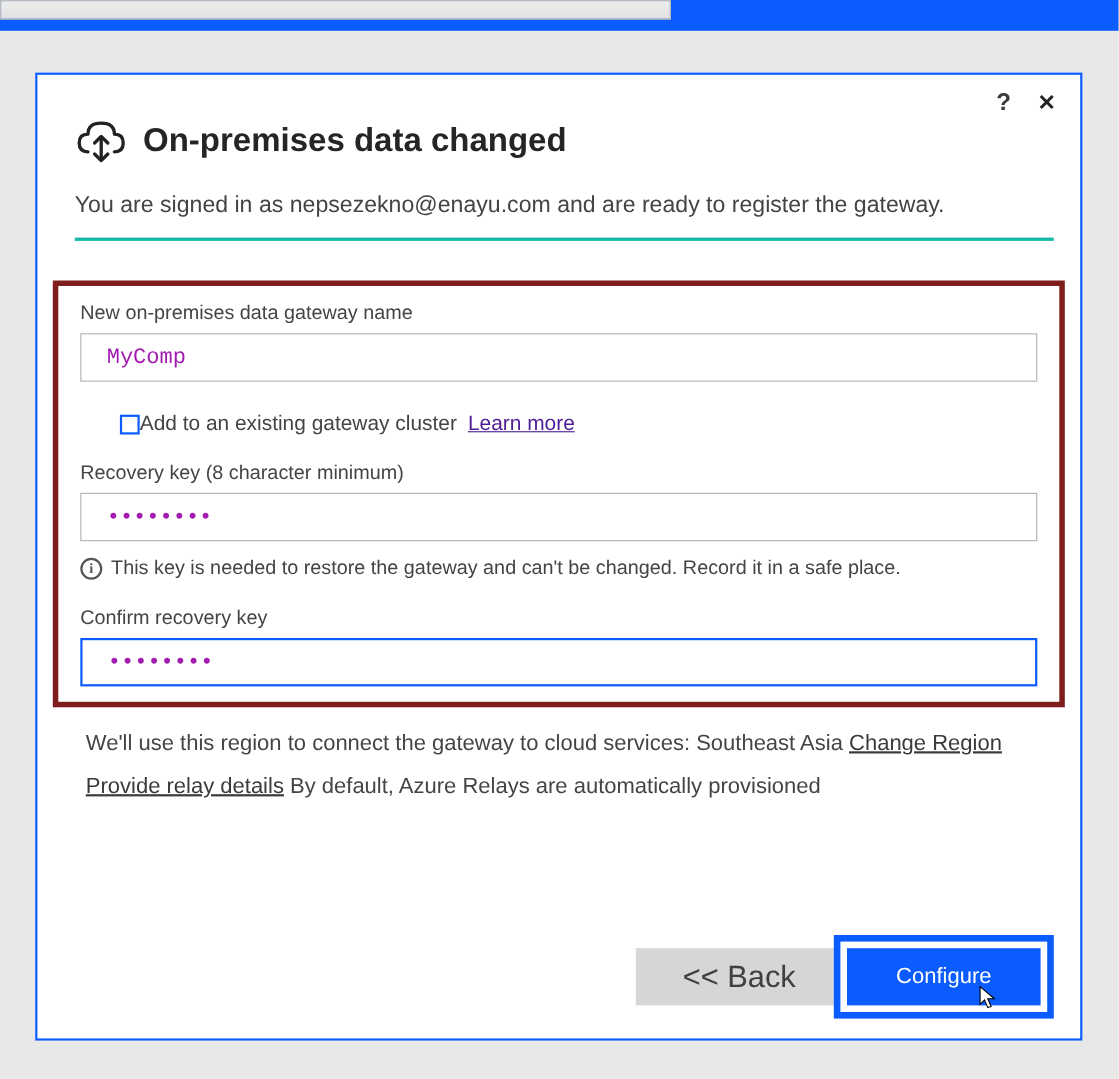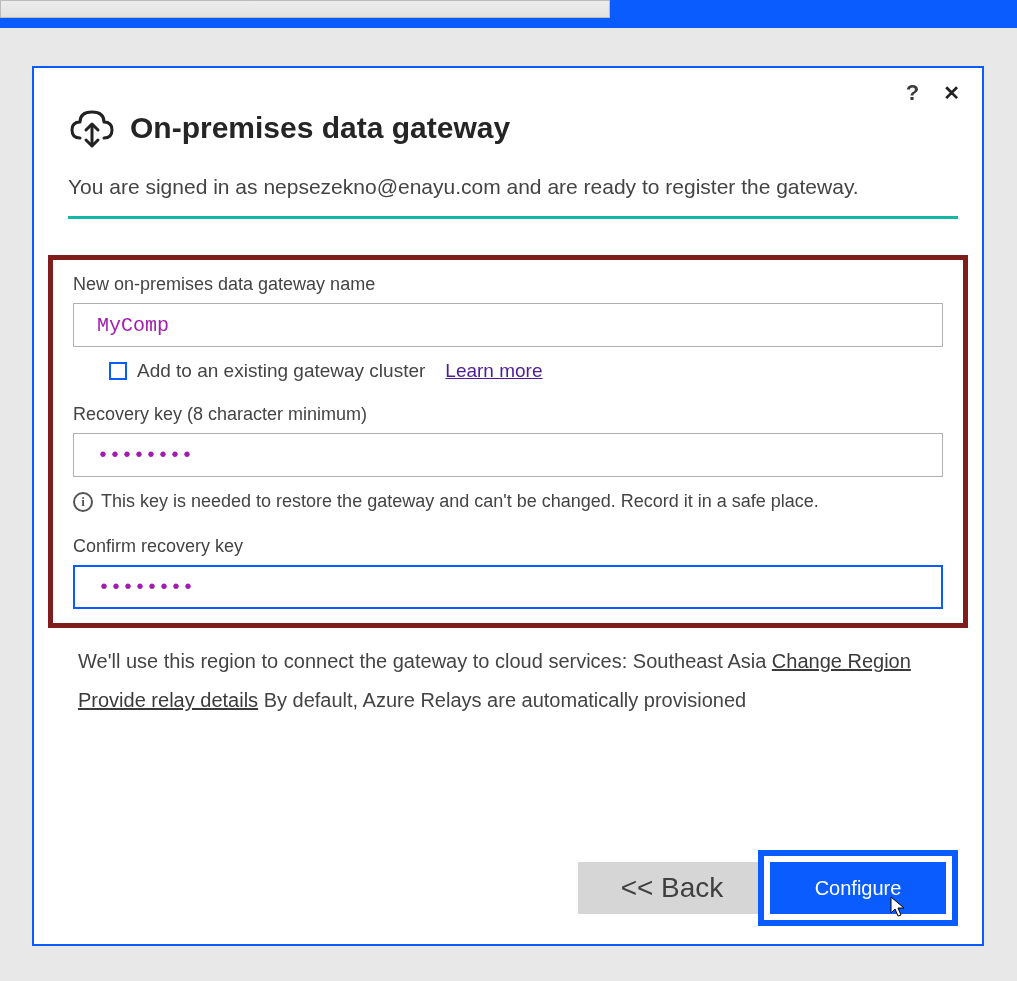--- a/index.html
+++ b/index.html
@@ -108,22 +108,21 @@
       color: #a21caf;
       font-family: Liberation Mono, monospace;
     }
     .text-input-focus {
       border: 2px solid #0a5cff;
       outline: none;
     }
     .checkbox-row {
       display: flex;
       align-items: center;
-      gap: 10px;
-      margin-top: 13px;
+      margin-top: 28px;
       margin-bottom: 22px;
       padding-left: 36px;
     }
     .checkbox {
       width: 18px;
       height: 18px;
       border: 2px solid #0a5cff;
       background: #fff;
       cursor: pointer;
     }
@@ -230,21 +229,21 @@
     <span class="icon-close">✕</span>
   </div>
 
   <div class="title-row">
     <svg class="cloud-upload-icon" viewBox="0 0 48 48" fill="none" stroke="#222" stroke-width="3">
       <path d="M36 34 Q44 34 44 26 Q44 18 36 18 Q36 8 24 8 Q12 8 12 18 Q4 18 4 26 Q4 34 12 34" stroke-linecap="round" stroke-linejoin="round"></path>
       <line x1="24" y1="20" x2="24" y2="42"></line>
       <polyline points="18,26 24,20 30,26" stroke-linecap="round" stroke-linejoin="round"></polyline>
       <polyline points="18,36 24,42 30,36" stroke-linecap="round" stroke-linejoin="round"></polyline>
     </svg>
-    <h1 class="dialog-title">On-premises data gateway</h1>
+    <h1 class="dialog-title">On-premises data changed</h1>
   </div>
 
   <div class="signin-line">
     <span>You are signed in as </span><span>nepsezekno@enayu.com</span><span> and are ready to register the gateway.</span>
   </div>
 
   <div class="highlight-box">
 
     <div class="field-label">New on-premises data gateway name</div>
     <input class="text-input" type="text" value="MyComp" style="">

